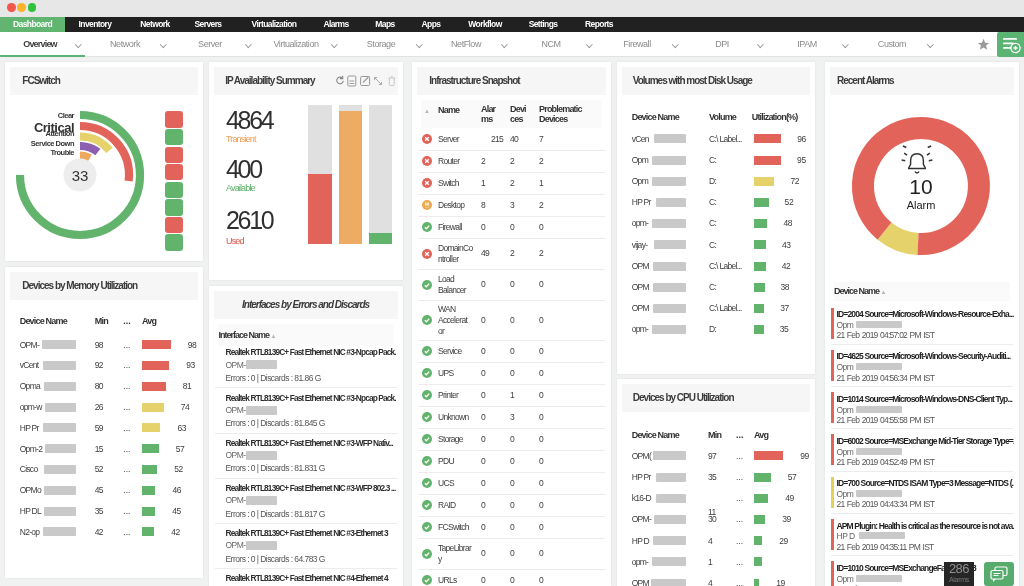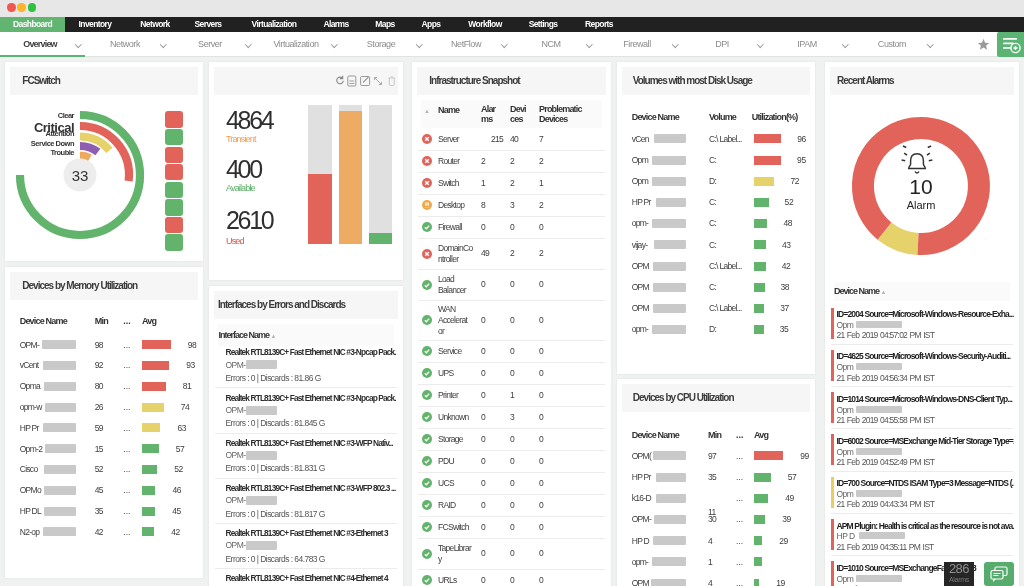--- a/index.html
+++ b/index.html
@@ -169,20 +169,21 @@
 <div class="cell" style="left:167.2px;top:238.9px;letter-spacing:-0.4px;">45</div>
 <div class="cell" style="left:14.7px;top:259.7px;">N2-op</div>
 <div class="rb" style="left:37.7px;top:260.4px;width:33.3px;"></div>
 <div class="cell" style="left:89.8px;top:259.7px;">42</div>
 <div class="cell" style="left:118.3px;top:259.7px;letter-spacing:0;">...</div>
 <div class="bar" style="left:136.9px;top:260.4px;width:12.4px;background:#62b36c;"></div>
 <div class="cell" style="left:166.3px;top:259.7px;letter-spacing:-0.4px;">42</div>
 </div>
 <div class="card" style="left:209px;top:62px;width:194px;height:218px;">
 <div class="chead">
+      <span class="t" style="left:11.2px;">IP Availability Summary</span>
 <svg class="abs" style="left:119px;top:7px;" width="66" height="14" viewBox="0 0 66 14">
         <path d="M9.5 4.2 a3.3 3.3 0 1 0 0.8 2.6" stroke="#888" stroke-width="1.1" fill="none"></path>
         <path d="M9.7 1.8 v2.8 h-2.8" fill="none" stroke="#888" stroke-width="1.1"></path>
         <rect x="14.8" y="2" width="8" height="10" rx="1" stroke="#999" stroke-width="1" fill="none"></rect>
         <path d="M16.3 7 h5 M16.3 9.5 h5" stroke="#999" stroke-width="0.9"></path>
         <rect x="27.6" y="2.5" width="9" height="9" rx="1" stroke="#999" stroke-width="1" fill="none"></rect>
         <path d="M30 8.5 l5.5-5.5" stroke="#999" stroke-width="1.1"></path>
         <path d="M41.5 3.5 l7 7 M41.5 3.5 h2.6 M41.5 3.5 v2.6 M48.5 10.5 h-2.6 M48.5 10.5 v-2.6" stroke="#aaa" stroke-width="1" fill="none"></path>
         <path d="M55.5 4 h6.5 M56.3 4 v6.5 a1 1 0 0 0 1 1 h2.9 a1 1 0 0 0 1-1 V4 M57.7 2.8 h2.2" stroke="#c2c2c2" stroke-width="0.9" fill="none"></path>
       </svg>
@@ -195,21 +196,21 @@
 <div class="abs" style="left:17px;top:173.9px;font-size:9px;letter-spacing:-0.85px;color:#dd5146;">Used</div>
 <div class="abs" style="left:99px;top:43px;width:23.5px;height:69px;background:#e0e0e0;"></div>
 <div class="abs" style="left:99px;top:112px;width:23.5px;height:69.5px;background:#e2635a;"></div>
 <div class="abs" style="left:129.7px;top:43px;width:23.5px;height:6px;background:#e0e0e0;"></div>
 <div class="abs" style="left:129.7px;top:49px;width:23.5px;height:132.5px;background:#eeab63;"></div>
 <div class="abs" style="left:159.8px;top:43px;width:23.5px;height:127.5px;background:#e0e0e0;"></div>
 <div class="abs" style="left:159.8px;top:170.5px;width:23.5px;height:11px;background:#62b36c;"></div>
 </div>
 <div class="card" style="left:209px;top:286px;width:194px;height:301px;">
 <div class="chead">
-      <span class="t" style="left:4px;">Interfaces by Errors and Discards</span>
+      <span class="t" style="left:28px;font-style:italic;">Interfaces by Errors and Discards</span>
     </div>
 <div class="srow" style="top:38px;height:22px;"></div>
 <div class="thead" style="left:9.5px;top:43.5px;letter-spacing:-1px;font-size:9px;">Interface Name <span class="caret">▲</span></div>
 <div class="abs" style="left:16.5px;top:61.3px;width:170px;font-size:8.3px;letter-spacing:-0.85px;font-weight:bold;color:#2e2e2e;white-space:nowrap;overflow:hidden;">Realtek RTL8139C+ Fast Ethernet NIC #3-Npcap Pack...</div>
 <div class="abs" style="left:16.5px;top:73.6px;font-size:8.5px;letter-spacing:-0.55px;color:#666;">OPM-</div>
 <div class="rb" style="left:36.5px;top:74.3px;width:31px;"></div>
 <div class="abs" style="left:16.5px;top:87.0px;font-size:8.5px;letter-spacing:-0.55px;color:#555;">Errors : 0 | Discards : 81.86 G</div>
 <div class="sep" style="top:101.3px;"></div>
 <div class="abs" style="left:16.5px;top:106.5px;width:170px;font-size:8.3px;letter-spacing:-0.85px;font-weight:bold;color:#2e2e2e;white-space:nowrap;overflow:hidden;">Realtek RTL8139C+ Fast Ethernet NIC #3-Npcap Pack...</div>
 <div class="abs" style="left:16.5px;top:118.8px;font-size:8.5px;letter-spacing:-0.55px;color:#666;">OPM-</div>

